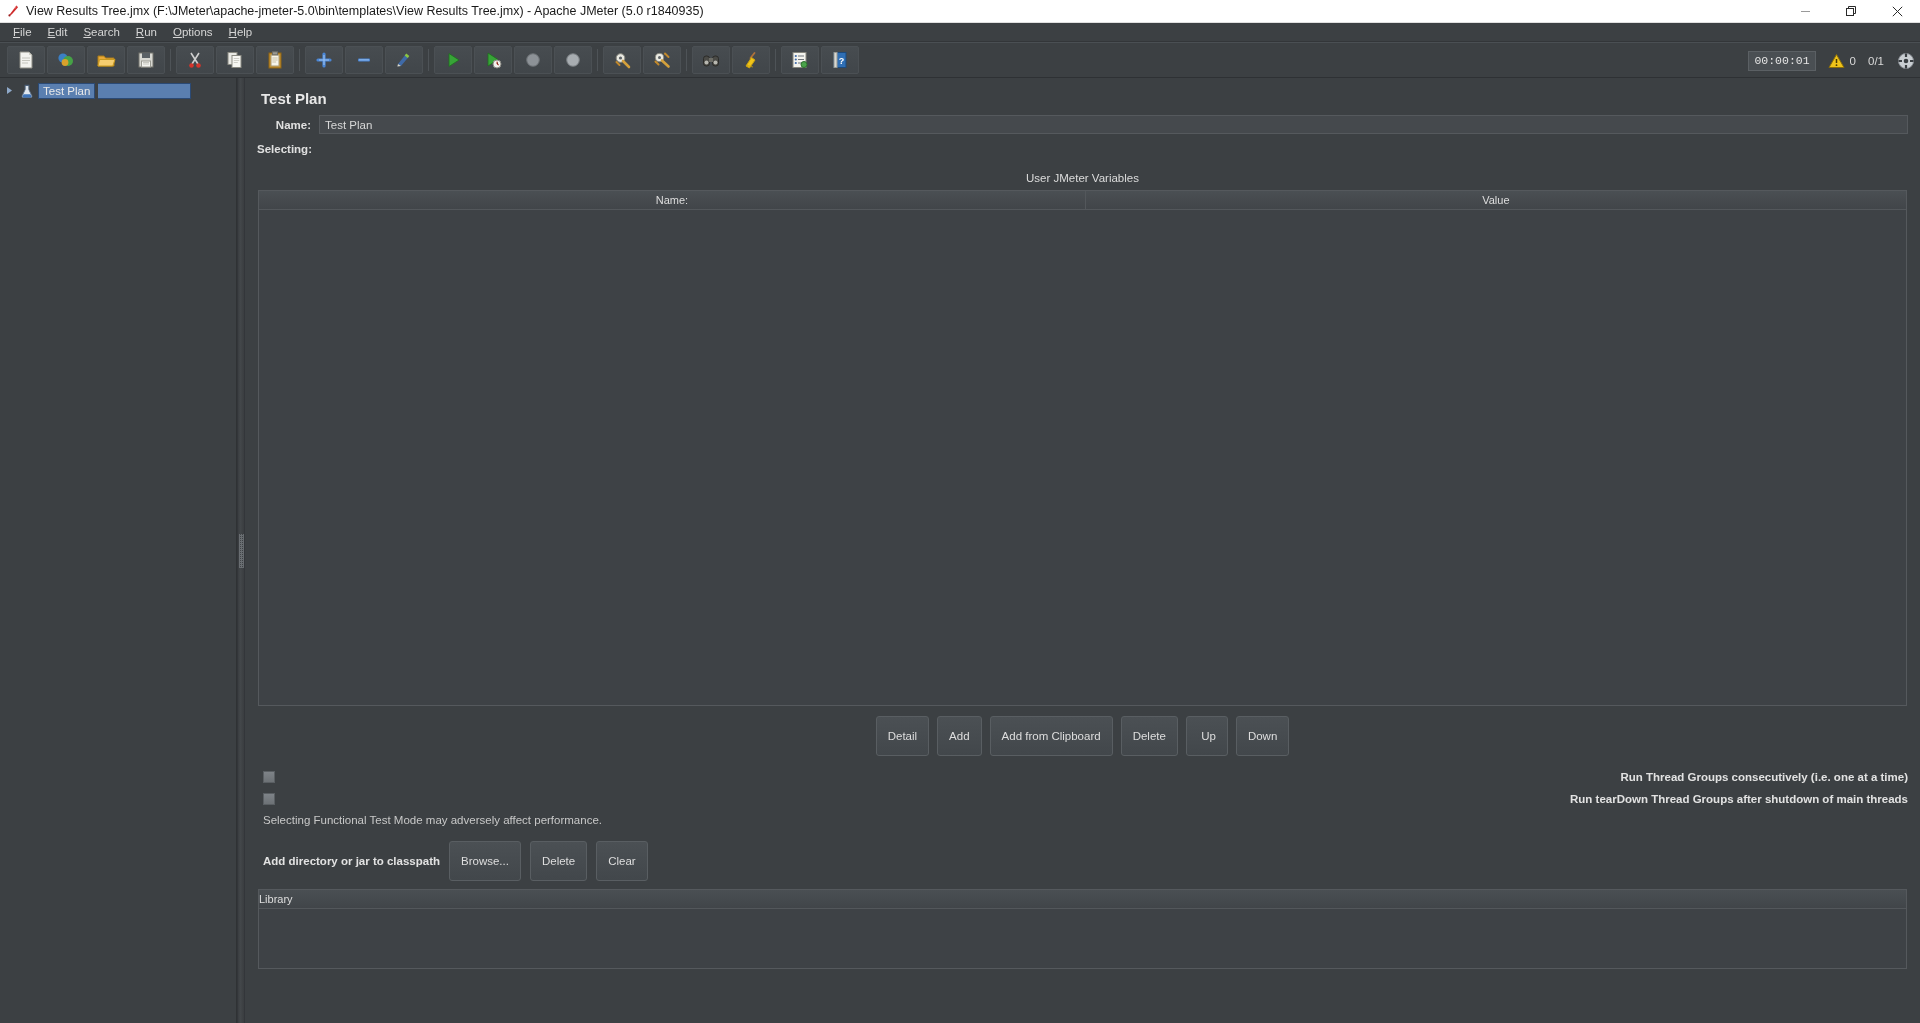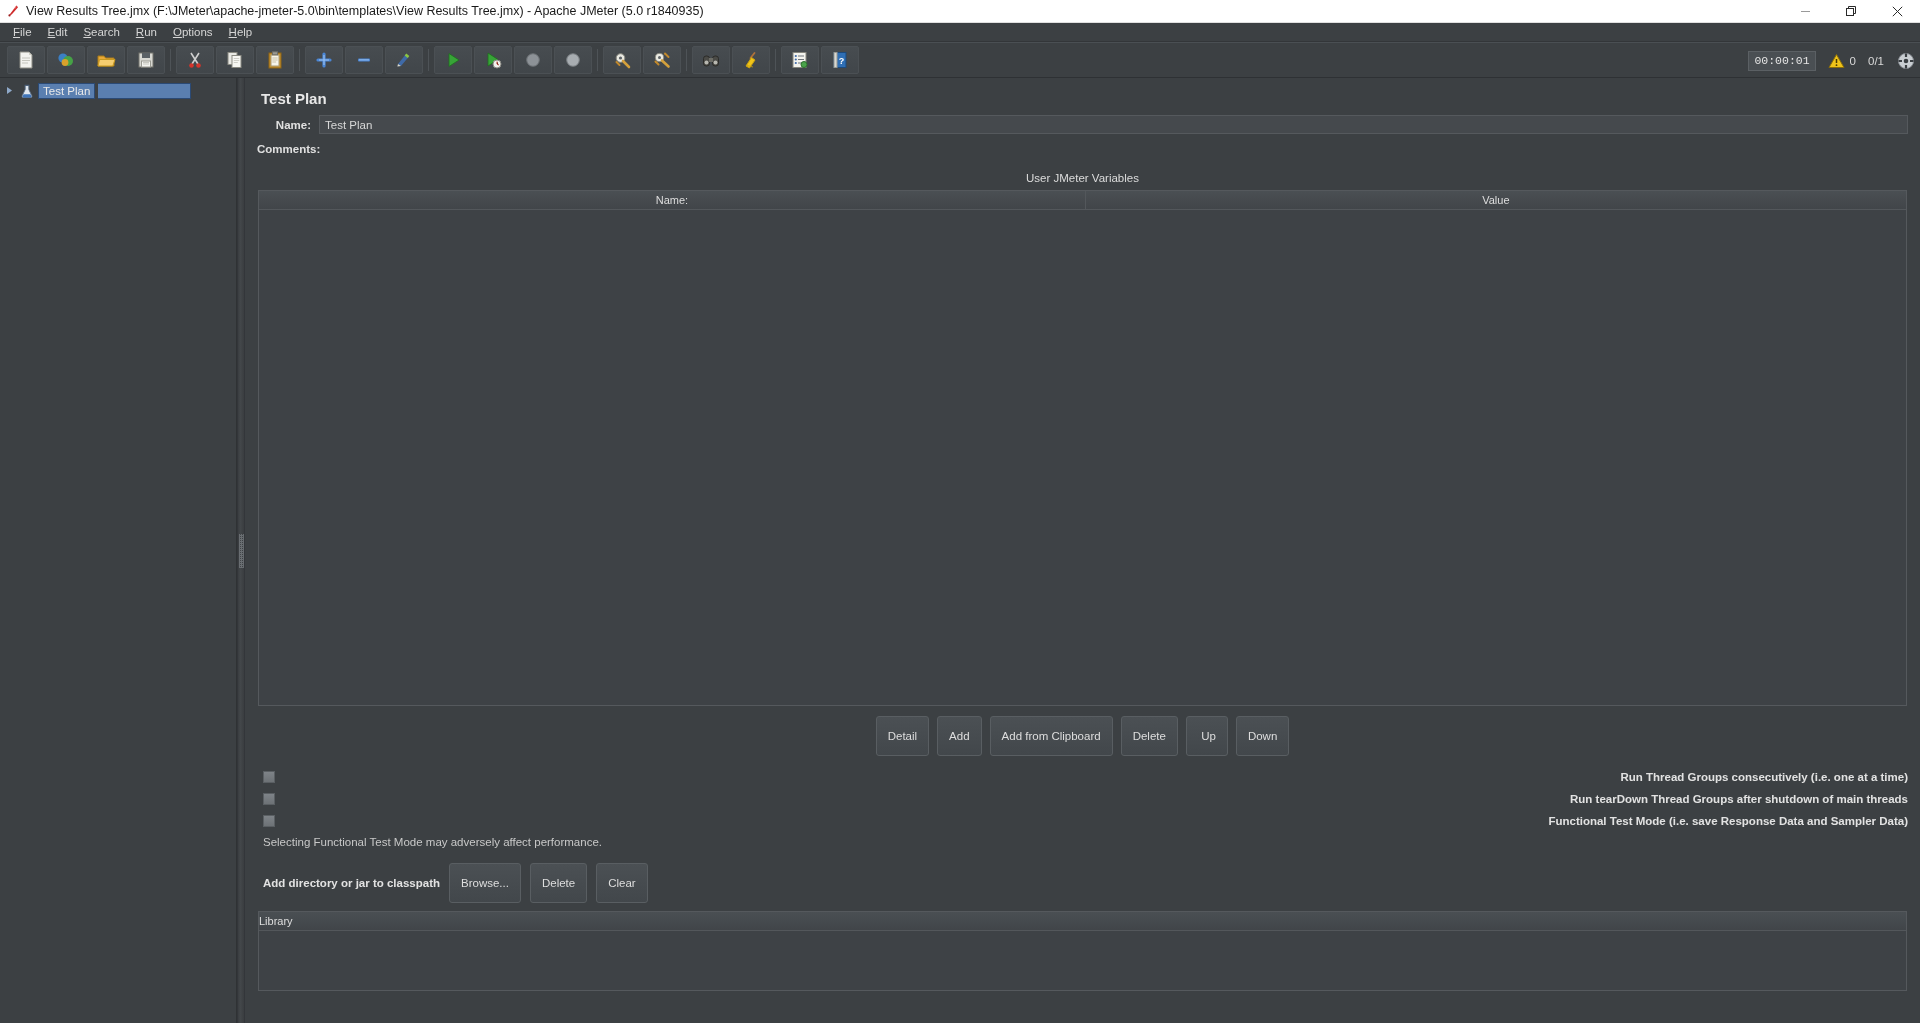--- a/index.html
+++ b/index.html
@@ -584,21 +584,21 @@
   <div id="main-panel">
 
     <div id="panel-title">Test Plan</div>
 
     <div class="field-row">
       <div class="field-label">Name:</div>
       <input class="text-input" type="text" value="Test Plan" style="">
     </div>
 
     <div class="field-row">
-      <div class="field-label">Comments:</div>
+      <div class="field-label">Selecting:</div>
       <input class="text-input" type="text" style="visibility: hidden;" value="">
     </div>
 
     <div id="udv-title">User JMeter Variables</div>
 
     <div id="udv-table">
       <div class="udv-head">
         <div class="udv-th col-name">Name:</div>
         <div class="udv-th col-value">Value</div>
       </div>
@@ -615,24 +615,20 @@
     </div>
 
     <div class="cb-row">
       <div class="cb-box"></div>
       <div class="cb-label">Run Thread Groups consecutively (i.e. one at a time)</div>
     </div>
     <div class="cb-row">
       <div class="cb-box"></div>
       <div class="cb-label">Run tearDown Thread Groups after shutdown of main threads</div>
     </div>
-    <div class="cb-row">
-      <div class="cb-box"></div>
-      <div class="cb-label">Functional Test Mode (i.e. save Response Data and Sampler Data)</div>
-    </div>
 
     <div id="fn-note">Selecting Functional Test Mode may adversely affect performance.</div>
 
     <div id="classpath-row">
       <div id="classpath-label">Add directory or jar to classpath</div>
       <div class="btn">Browse...</div>
       <div class="btn">Delete</div>
       <div class="btn">Clear</div>
     </div>
 

